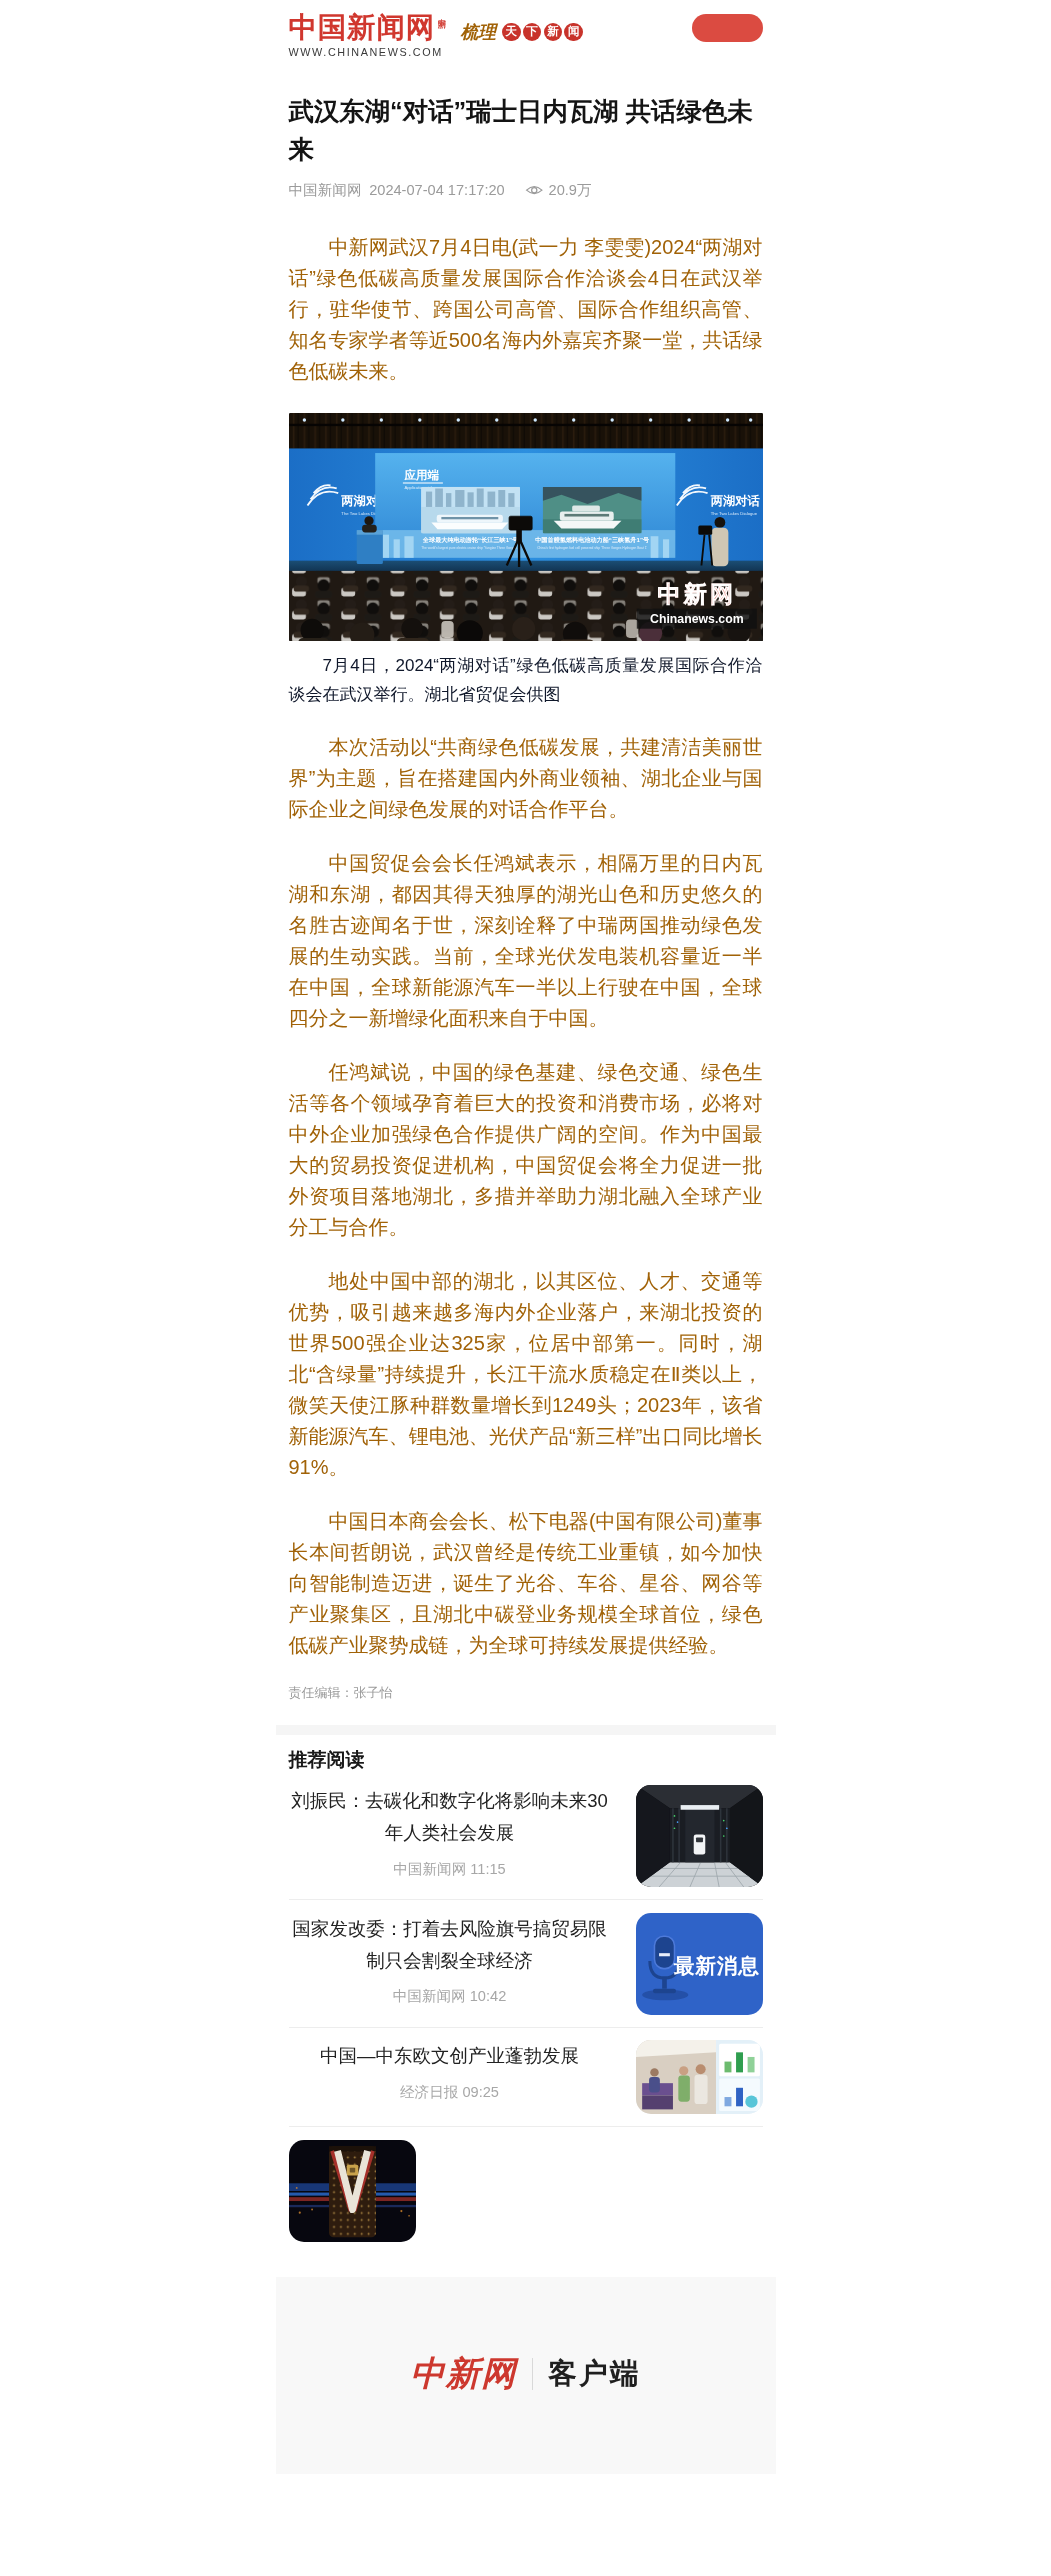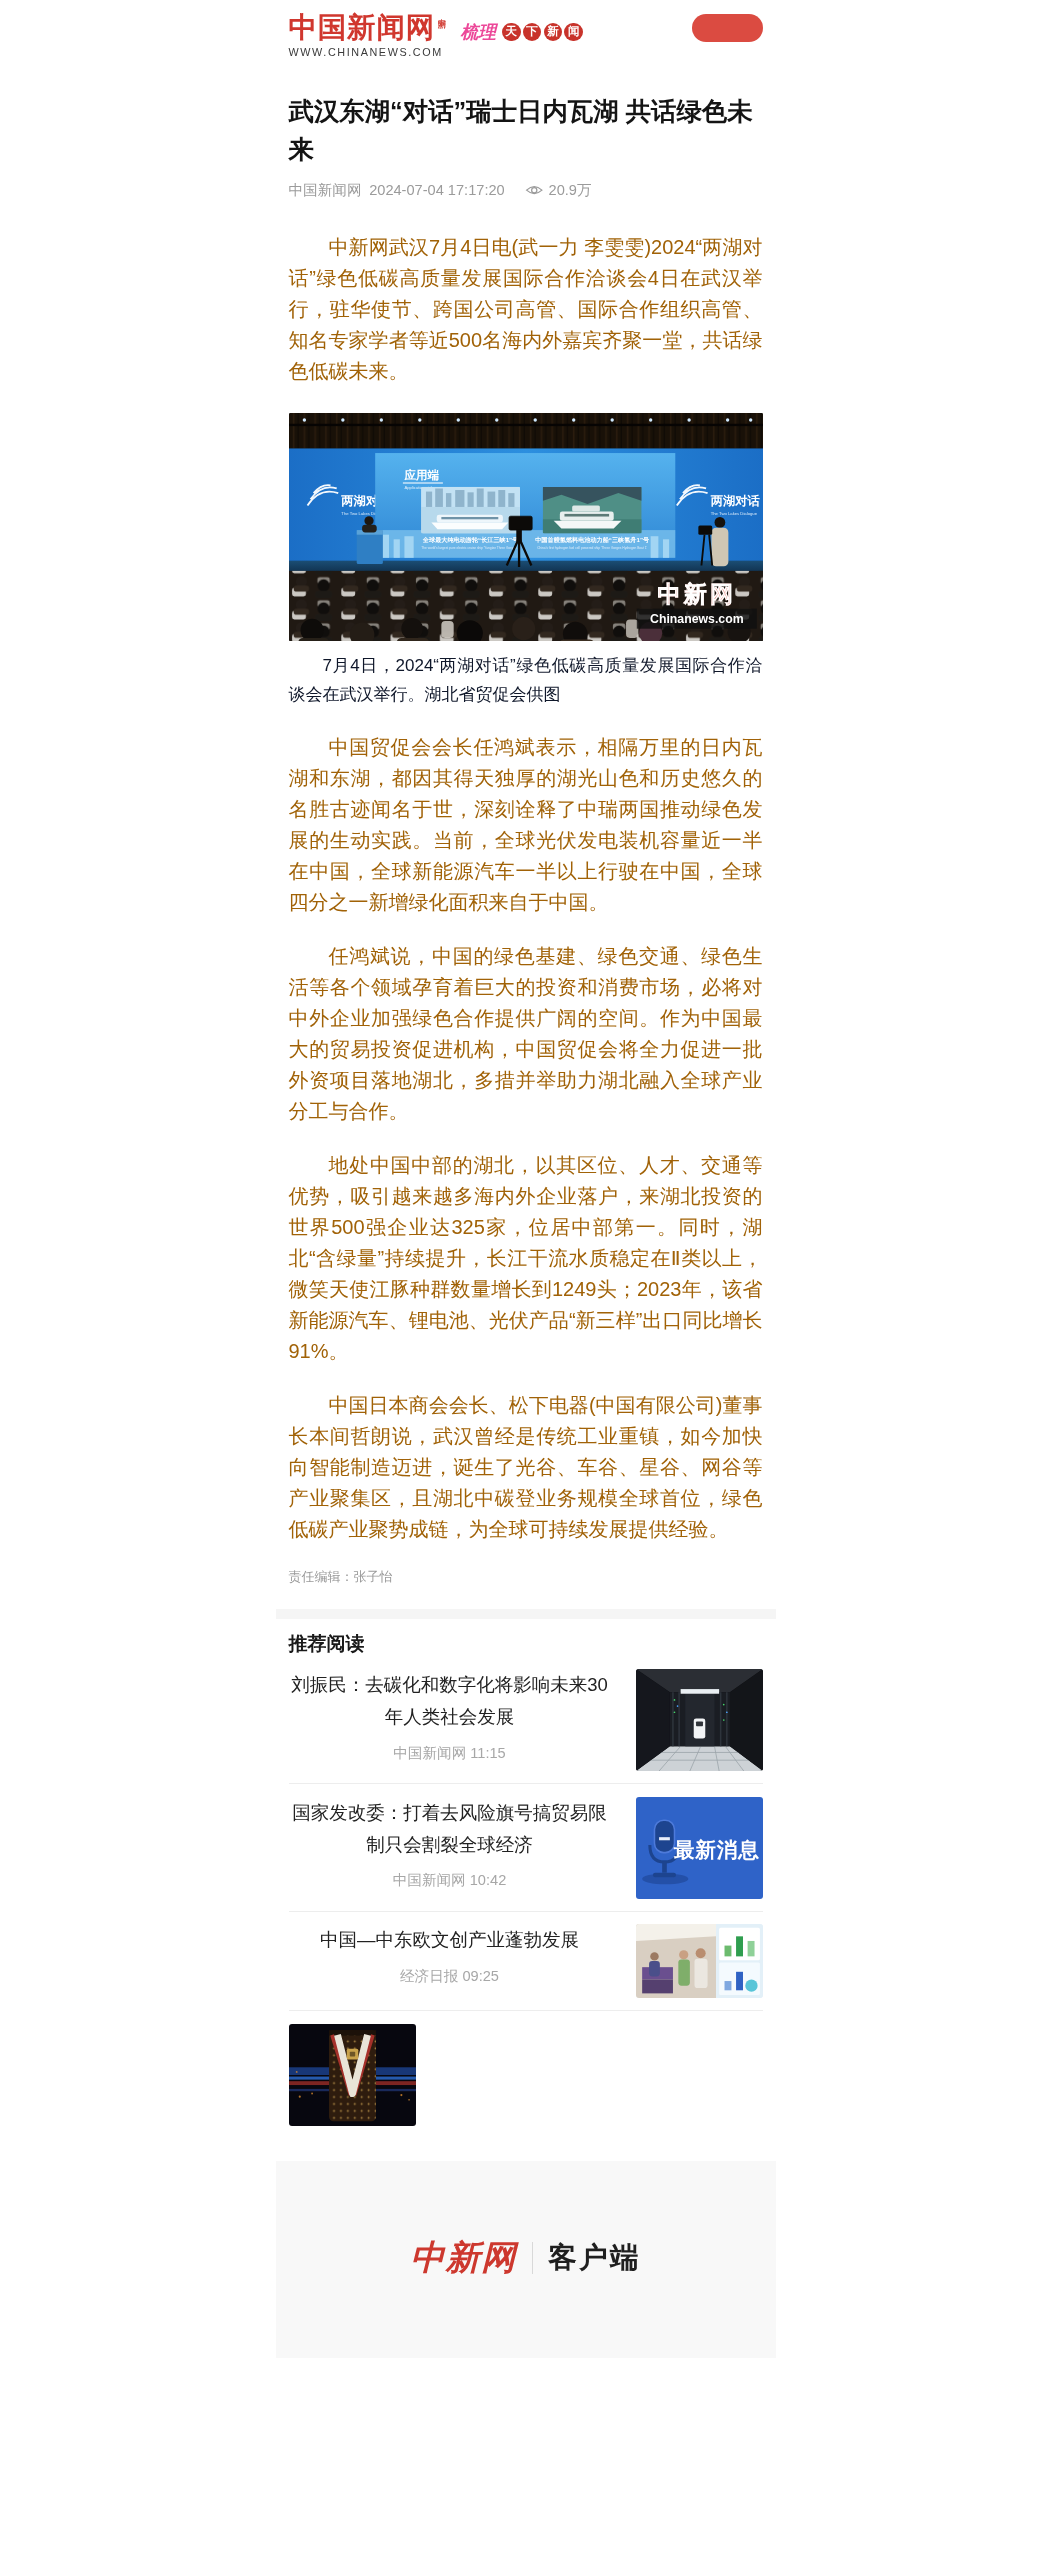--- a/index.html
+++ b/index.html
@@ -14,21 +14,21 @@
   .inner { padding: 0 13px; }
 
   
   .site-header { display: flex; align-items: flex-start; justify-content: space-between; padding: 12.3px 13px 0; height: 77px; }
   .logo-group { display: flex; align-items: flex-start; }
   .logo-main-row { display: flex; align-items: flex-start; }
   .logo-cn { font-family: "Liberation Serif", "DejaVu Serif", serif; font-weight: bold; font-size: 28.5px; line-height: 31px; color: #d0372e; letter-spacing: 0.8px; }
   .logo-vert { writing-mode: vertical-rl; font-size: 8.5px; color: #d0372e; margin-left: 3.1px; line-height: 8.5px; letter-spacing: 0.8px; }
   .logo-url { font-size: 10.8px; color: #3a3a3a; letter-spacing: 1.6px; margin-top: 3.1px; }
   .slogan { display: flex; align-items: center; margin: 7.7px 0 0 14px; }
-  .slogan-prefix { font-family: Liberation Sans, sans-serif; font-weight: bold; font-style: italic; font-size: 17.7px; color: #ec4899; margin-right: 3.8px; }
+  .slogan-prefix { font-family: Liberation Sans, sans-serif; font-weight: bold; font-style: italic; font-size: 17.7px; color: #a16207; margin-right: 3.8px; }
   .slogan-badge { width: 18.5px; height: 18.5px; border-radius: 50%; background: #c8332b; color: #fff; font-size: 11.5px; display: inline-flex; align-items: center; justify-content: center; margin-left: 2.3px; font-family: "Liberation Serif", "DejaVu Serif", serif; font-weight: bold; }
   .open-app-button { width: 71px; height: 28px; border-radius: 14px; background: #db4b41; border: none; margin-top: 1.5px; cursor: pointer; }
 
   
   .article-title { font-size: 25.4px; font-weight: 700; color: #141414; line-height: 38px; margin-top: 15.4px; }
   .meta-row { display: flex; align-items: center; margin-top: 12.3px; color: #9b9b9b; font-size: 14.6px; }
   .meta-time { margin-left: 7.7px; }
   .meta-views { display: flex; align-items: center; margin-left: 20px; }
   .meta-views svg { margin-right: 5.4px; display: block; }
 
@@ -45,21 +45,21 @@
 
   .section-divider { height: 9.2px; background: #f5f5f5; margin-top: 23px; }
 
   
   .rec-section-title { font-size: 19px; font-weight: 700; color: #191919; margin-top: 12px; }
   .rec-item { display: flex; justify-content: space-between; align-items: flex-start; padding: 12.3px 0; border-bottom: 0.8px solid #ededed; cursor: pointer; }
   .rec-item:last-child { border-bottom: none; }
   .rec-text { flex: 1; padding-right: 25px; text-align: center; }
   .rec-item-title { font-size: 18.5px; line-height: 32px; color: #222222; }
   .rec-meta { color: #a7a7a7; font-size: 14.6px; margin-top: 10.8px; }
-  .rec-thumb { flex-shrink: 0; border-radius: 3px; overflow: hidden; }
+  .rec-thumb { flex-shrink: 0; border-radius: 15px; overflow: hidden; }
   .rec-thumb svg { display: block; }
 
   
   .footer-band { background: #f8f8f8; margin-top: 23px; margin-bottom: 6.2px; padding: 74px 0 77px; text-align: center; }
   .footer-logo-row { display: flex; align-items: center; justify-content: center; }
   .footer-logo { font-family: "Liberation Serif", "DejaVu Serif", serif; font-weight: bold; font-style: italic; font-size: 34px; color: #cd382e; letter-spacing: 1.5px; }
   .footer-divider { width: 0.8px; height: 32px; background: #d9d9d9; margin: 0 15.4px; }
   .footer-app { font-size: 28.5px; font-weight: 700; color: #1f1f1f; letter-spacing: 2.3px; }
 
   svg text { font-family: "Liberation Sans", "DejaVu Sans", sans-serif; }
@@ -264,20 +264,21 @@
 
             <g>
               <text x="530" y="246" font-size="30" font-weight="bold" fill="#d6281e" stroke="#ffffff" stroke-width="0.9" text-anchor="middle" letter-spacing="4">中新网</text>
               <rect x="452" y="254" width="156" height="26" fill="#101010" opacity="0.82"></rect>
               <text x="530" y="273" font-size="16" font-weight="bold" fill="#ffffff" text-anchor="middle">Chinanews.com</text>
             </g>
           </svg>
           <figcaption class="photo-caption">7月4日，2024“两湖对话”绿色低碳高质量发展国际合作洽谈会在武汉举行。湖北省贸促会供图</figcaption>
         </figure>
 
+        <p class="body-par">本次活动以“共商绿色低碳发展，共建清洁美丽世界”为主题，旨在搭建国内外商业领袖、湖北企业与国际企业之间绿色发展的对话合作平台。</p>
         <p class="body-par">中国贸促会会长任鸿斌表示，相隔万里的日内瓦湖和东湖，都因其得天独厚的湖光山色和历史悠久的名胜古迹闻名于世，深刻诠释了中瑞两国推动绿色发展的生动实践。当前，全球光伏发电装机容量近一半在中国，全球新能源汽车一半以上行驶在中国，全球四分之一新增绿化面积来自于中国。</p>
         <p class="body-par">任鸿斌说，中国的绿色基建、绿色交通、绿色生活等各个领域孕育着巨大的投资和消费市场，必将对中外企业加强绿色合作提供广阔的空间。作为中国最大的贸易投资促进机构，中国贸促会将全力促进一批外资项目落地湖北，多措并举助力湖北融入全球产业分工与合作。</p>
         <p class="body-par">地处中国中部的湖北，以其区位、人才、交通等优势，吸引越来越多海内外企业落户，来湖北投资的世界500强企业达325家，位居中部第一。同时，湖北“含绿量”持续提升，长江干流水质稳定在Ⅱ类以上，微笑天使江豚种群数量增长到1249头；2023年，该省新能源汽车、锂电池、光伏产品“新三样”出口同比增长91%。</p>
         <p class="body-par">中国日本商会会长、松下电器(中国有限公司)董事长本间哲朗说，武汉曾经是传统工业重镇，如今加快向智能制造迈进，诞生了光谷、车谷、星谷、网谷等产业聚集区，且湖北中碳登业务规模全球首位，绿色低碳产业聚势成链，为全球可持续发展提供经验。</p>
       </div>
 
       <div class="editor-line">责任编辑：张子怡</div>
 
     </div>
 

